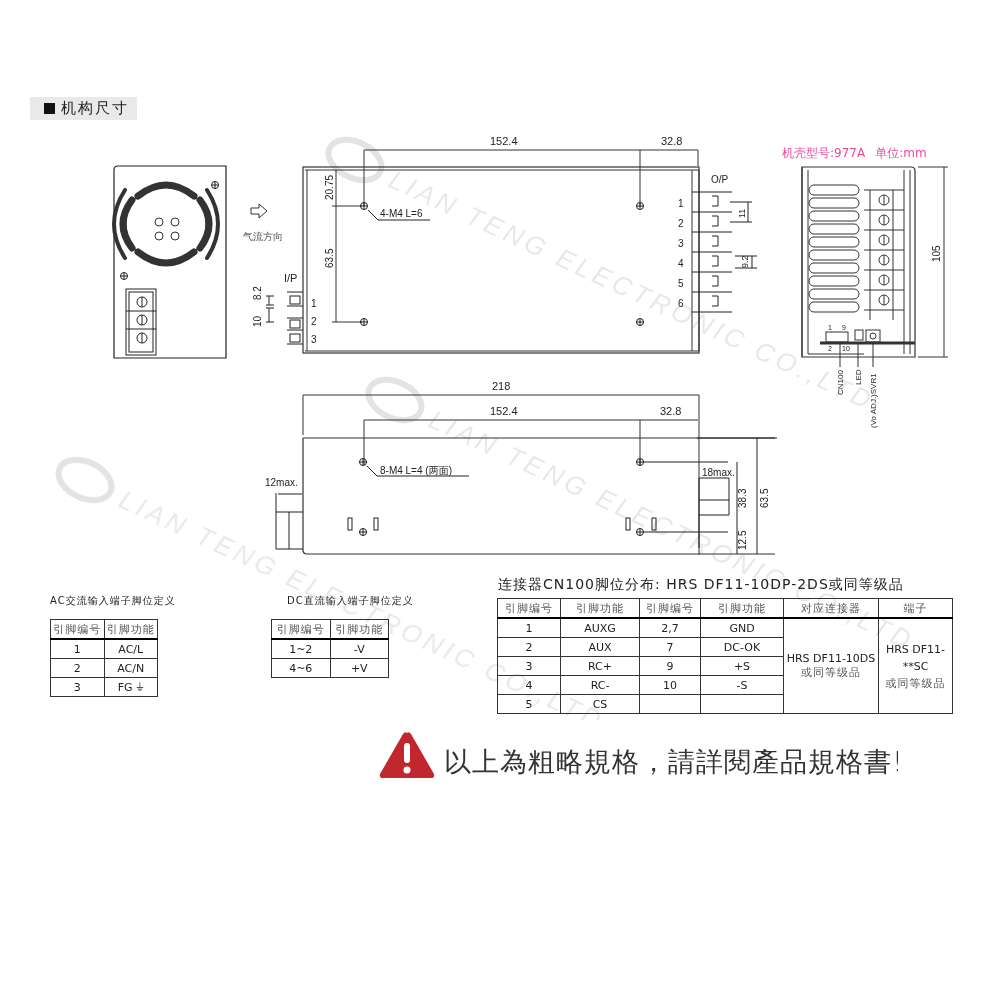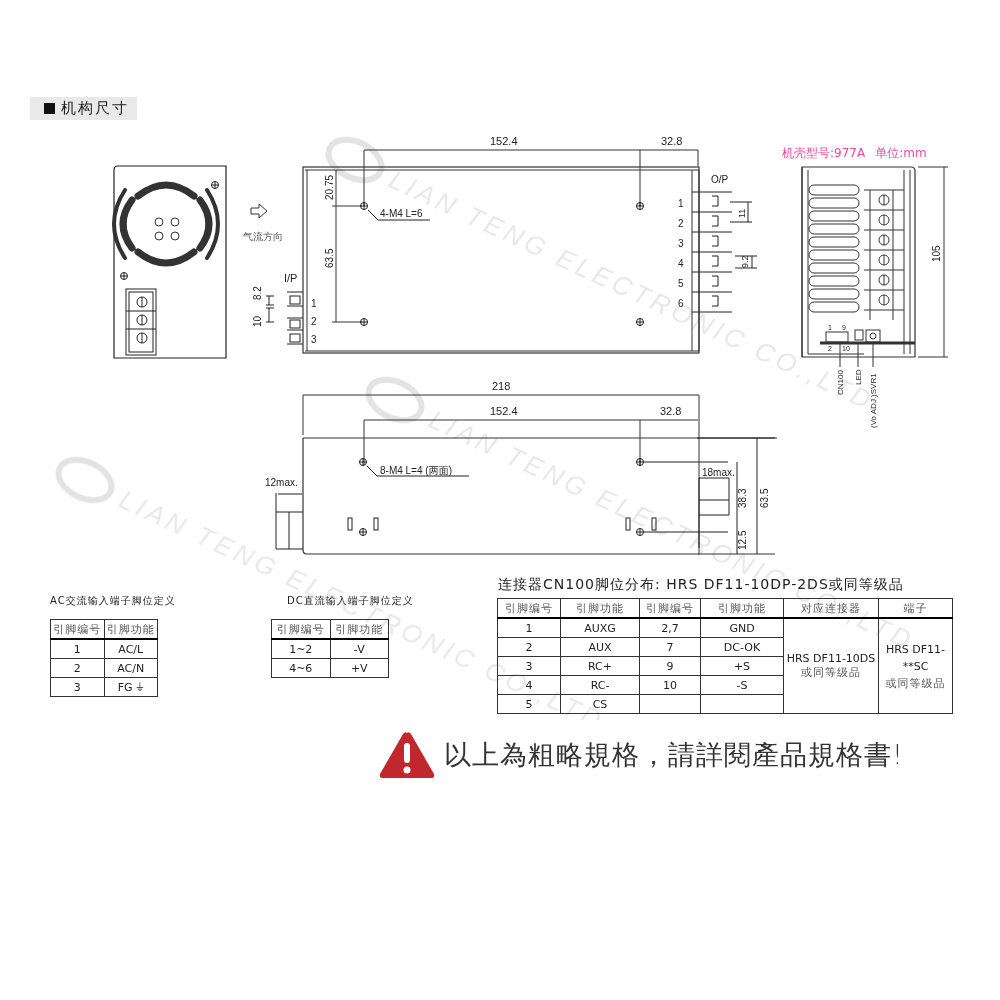--- a/index.html
+++ b/index.html
@@ -8,21 +8,21 @@
   .section-title{left:30px;top:97px;background:#e9e9e9;padding:2px 8px 2px 14px;font-size:15px;letter-spacing:2px;color:#222;}
   .section-title .sq{display:inline-block;width:11px;height:11px;background:#111;margin-right:6px;vertical-align:-1px;}
   .case-info{left:782px;top:106px;font-size:12px;color:#ec4899;margin-top:39px;}
   .case-info span+span{margin-left:10px;}
   svg text{font-family:"Liberation Sans","DejaVu Sans",sans-serif;fill:#222;}
   .tbl-title{font-size:10px;color:#222;letter-spacing:1px;}
   table{border-collapse:collapse;font-size:11px;position:absolute;}
   td,th{border:1px solid #333;text-align:center;padding:0 2px;height:18px;font-weight:normal;}
   th{color:#555;letter-spacing:1px;border-bottom:2px solid #000000;}
   .watermark{fill:none;stroke:#ccc;}
-  .notice{left:378px;top:730px;display:flex;align-items:center;}
+  .notice{left:378px;top:730px;display:flex;align-items:flex-end;}
   .notice .txt{font-size:27px;color:#333;letter-spacing:1px;margin-left:8px;font-weight:300;}
 </style>
 </head>
 <body>
 
 <div class="abs section-title">
   <span class="sq"></span><span>机构尺寸</span>
 </div>
 <div class="abs case-info">
   <span>机壳型号:977A</span><span>单位:mm</span>

